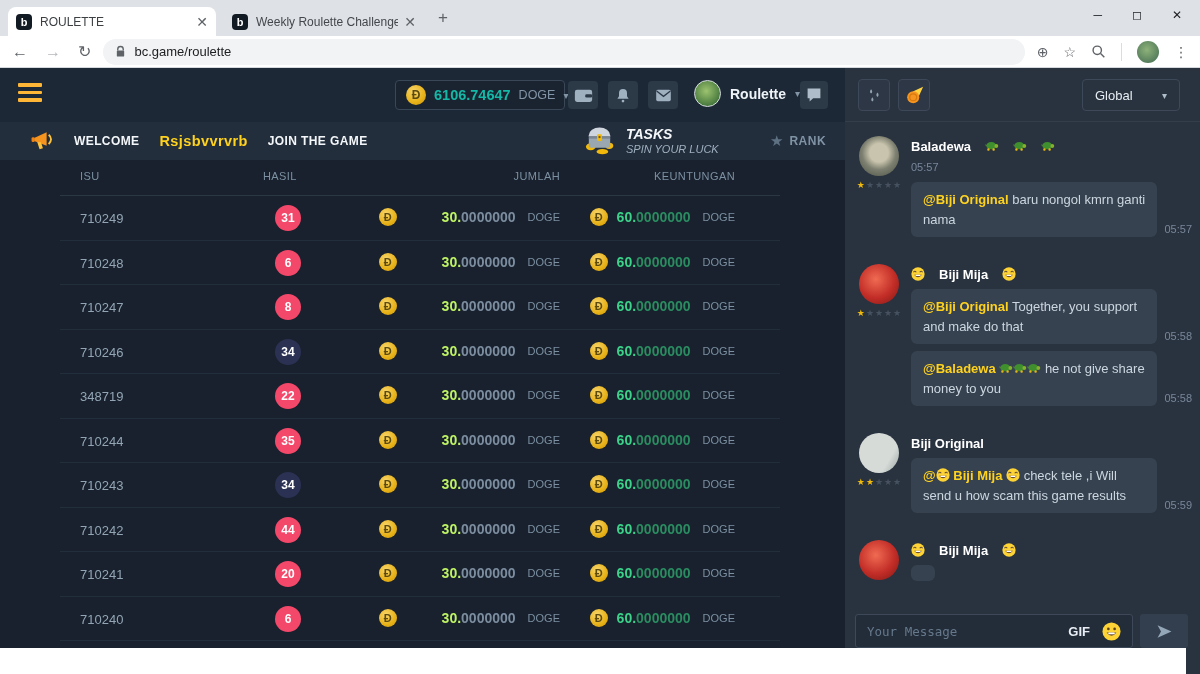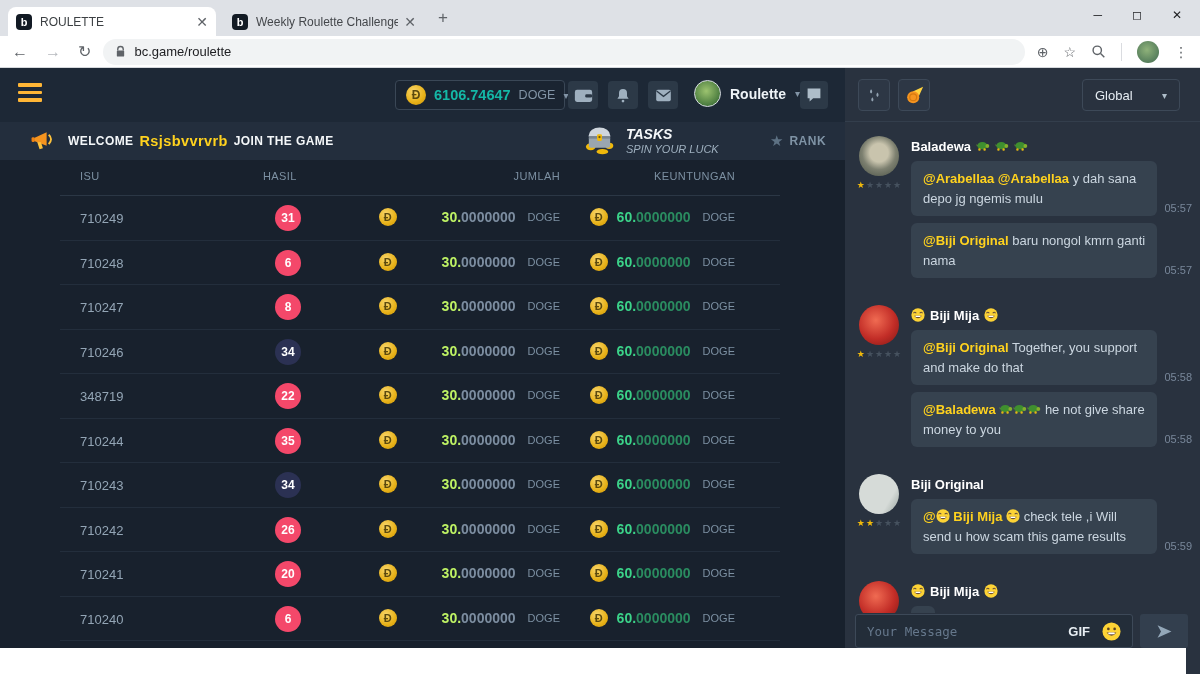--- a/index.html
+++ b/index.html
@@ -58,22 +58,22 @@
   .user-box { position:absolute; left:694px; top:12px; display:flex; align-items:center; gap:9px; }
   .user-avatar { width:27px; height:27px; border-radius:50%; border:1px solid #d8dee2;
                  background:radial-gradient(circle at 45% 40%, #9cc36f, #4a7b3f 70%, #2f5233); }
   .user-name { color:#eef3f7; font-weight:bold; font-size:14px; }
   .chat-toggle { position:absolute; left:800px; top:13px; width:28px; height:28px;
                  background:#2c3947; border-radius:4px; display:flex; align-items:center; justify-content:center; }
 
   
   .banner { position:relative; height:38px; background:#232e3d; }
   .mega { position:absolute; left:30px; top:7px; }
-  .welcome { position:absolute; left:68px; top:11px; font-size:12px; font-weight:bold;
-             color:#f4f7f9; letter-spacing:.4px; display:flex; align-items:center; gap:6px; }
+  .welcome { position:absolute; left:74px; top:11px; font-size:12px; font-weight:bold;
+             color:#f4f7f9; letter-spacing:.4px; display:flex; align-items:center; gap:20px; }
   .welcome .uname { color:var(--mention-yellow,#ffd21e); font-size:14.5px; }
   .tasks { position:absolute; left:583px; top:3px; display:flex; align-items:center; gap:10px; }
   .tasks-title { font-style:italic; font-weight:bold; font-size:14px; color:#f4f7f9; }
   .tasks-sub { font-style:italic; font-size:11px; color:#9fb0bf; margin-top:1px; }
   .rank { position:absolute; left:770px; top:11px; display:flex; align-items:center; gap:6px; }
   .rank-star { color:#5d7183; font-size:15px; line-height:1; }
   .rank-label { color:#7f93a5; font-weight:bold; font-size:12px; letter-spacing:.5px; }
 
   
   .table { position:absolute; left:60px; top:92px; width:720px; }
@@ -107,21 +107,21 @@
   .group { display:flex; margin-bottom:20px; }
   .g-left { width:48px; flex:none; display:flex; flex-direction:column; align-items:center; }
   .avatar { width:40px; height:40px; border-radius:50%; }
   .avatar.building { background:radial-gradient(circle at 50% 42%, #c9c4ad 0 30%, #7d8070 55%, #454d42); }
   .avatar.dragon { background:radial-gradient(circle at 42% 38%, #f06b52, #c22d27 55%, #7e1714); }
   .avatar.photo { background:linear-gradient(120deg, #3e443e 12%, #d6dbd8 12% 72%, #97a29e); }
   .rating { margin-top:5px; display:flex; gap:1px; }
   .rating span { font-size:9px; line-height:1; }
   .st-on { color:#f0b90b; } .st-off { color:#46525f; }
   .g-right { flex:1; padding-left:8px; }
-  .name-row { display:flex; align-items:center; gap:5px; color:#fff; font-weight:bold;
+  .name-row { display:flex; align-items:center; gap:14px; color:#fff; font-weight:bold;
               font-size:13px; height:20px; margin-bottom:5px; }
   .bubble-row { display:flex; align-items:flex-end; gap:7px; margin-bottom:7px; }
   .bubble { background:#36424f; border-radius:6px; padding:8px 12px; font-size:13px;
             line-height:1.5; color:#cbd6e0; width:fit-content; max-width:253px; }
   .mention { color:var(--mention-yellow,#ffd21e); font-weight:bold; }
   .time { color:#78879a; font-size:11px; flex:none; padding-bottom:2px; }
   .emo { display:inline-flex; width:14px; height:14px; vertical-align:-2px; }
   .emo svg { width:100%; height:100%; }
   .input-row { position:absolute; top:546px; left:10px; right:12px; height:34px; display:flex; gap:7px; }
   .msg-input-box { flex:1; display:flex; align-items:center; border:1px solid #3d4958;
@@ -369,21 +369,21 @@
     </span>
     <span class="amt keuntungan">
       <span class="coin c18">Đ</span>
       <span class="num"><span class="p-int">60.</span><span class="p-dec">0000000</span></span>
       <span class="cur p-cur">DOGE</span>
     </span>
   </div>
 
   <div class="trow">
     <span class="isu">710242</span>
-    <span class="badge red">26</span>
+    <span class="badge red">44</span>
     <span class="amt jumlah">
       <span class="coin c18">Đ</span>
       <span class="num"><span class="a-int">30.</span><span class="a-dec">0000000</span></span>
       <span class="cur a-cur">DOGE</span>
     </span>
     <span class="amt keuntungan">
       <span class="coin c18">Đ</span>
       <span class="num"><span class="p-int">60.</span><span class="p-dec">0000000</span></span>
       <span class="cur p-cur">DOGE</span>
     </span>
@@ -481,21 +481,20 @@
                 <path d="M2.5,9 L0.6,7.6 L1.5,10.6 Z" fill="#86b02d"></path>
                 <ellipse cx="9" cy="9.5" rx="7" ry="5.2" fill="#3f8f2f"></ellipse>
                 <circle cx="16.2" cy="10" r="2.7" fill="#86b02d"></circle>
                 <rect x="3.2" y="13.2" width="3.4" height="3.6" rx="1.3" fill="#e0b514"></rect>
                 <rect x="10.6" y="13.2" width="3.4" height="3.6" rx="1.3" fill="#e0b514"></rect>
               </svg>
             </span>
           </div>
       <div class="msgs">
             <div class="bubble-row">
-              <div class="bubble"><span class="mention">@Arabellaa</span><span>  </span><span class="mention">@Arabellaa</span><span> y dah sana depo jg ngemis mulu</span></div>
               <span class="time">05:57</span>
             </div>
             <div class="bubble-row">
               <div class="bubble"><span class="mention">@Biji Original</span><span> baru nongol kmrn ganti nama</span></div>
               <span class="time">05:57</span>
             </div>
           </div>
     </div>
   </div>
 

